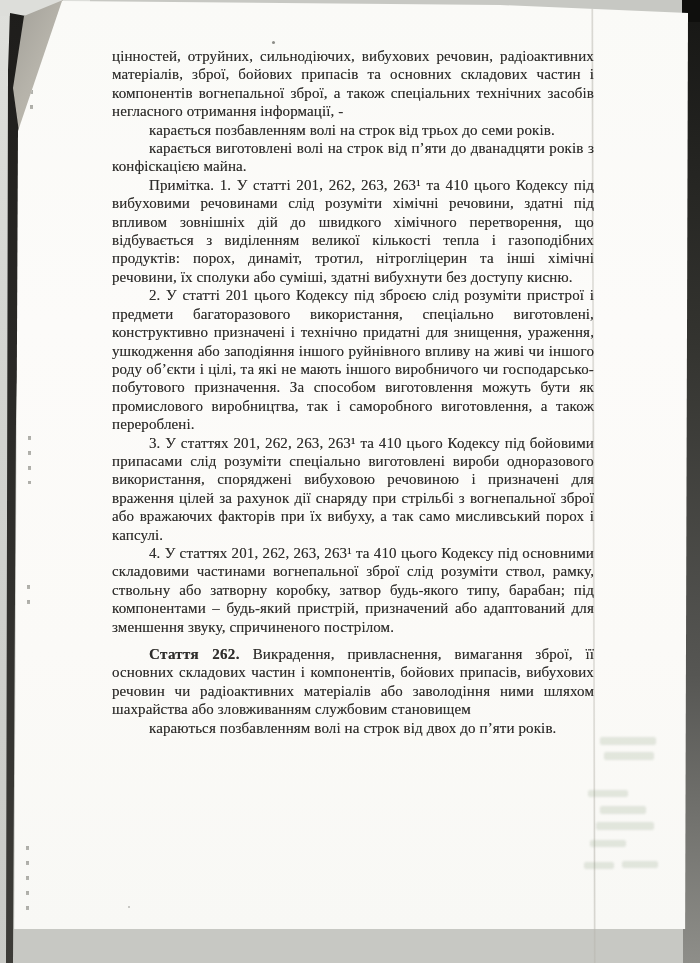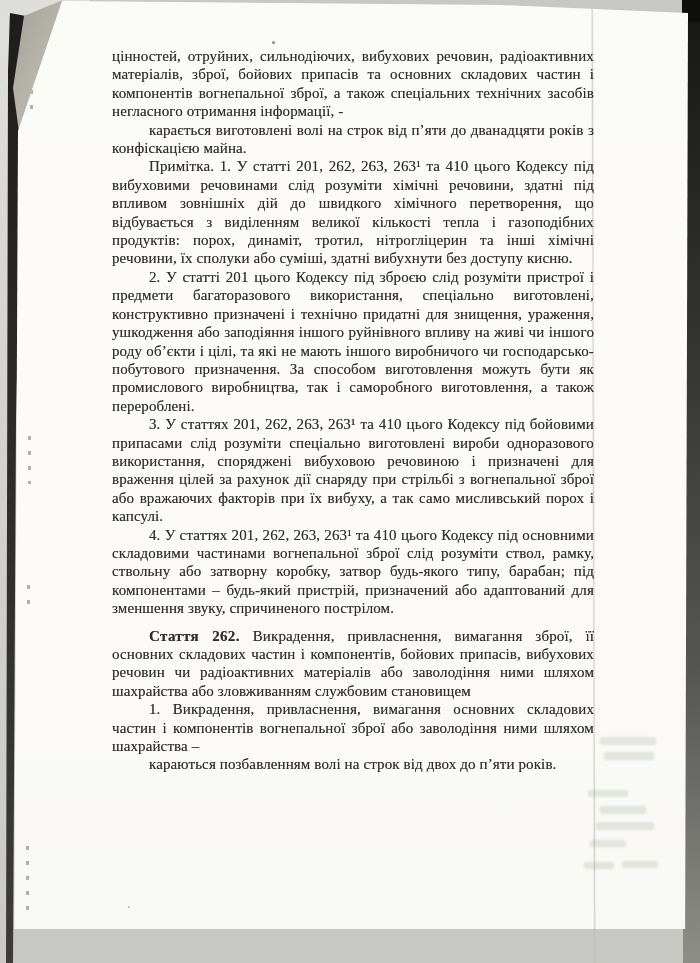--- a/index.html
+++ b/index.html
@@ -106,22 +106,22 @@
     <div style="left:588px; top:790px; width:40px; height:7px;"></div>
     <div style="left:600px; top:806px; width:46px; height:8px;"></div>
     <div style="left:596px; top:822px; width:58px; height:8px;"></div>
     <div style="left:590px; top:840px; width:36px; height:7px;"></div>
     <div style="left:584px; top:862px; width:30px; height:7px;"></div>
     <div style="left:622px; top:861px; width:36px; height:7px;"></div>
   </div>
 
   <div class="doc-text">
       <p class="">цінностей, отруйних, сильнодіючих, вибухових речовин, радіоактивних матеріалів, зброї, бойових припасів та основних складових частин і компонентів вогнепальної зброї, а також спеціальних технічних засобів негласного отримання інформації, -</p>
+      <p class="indent">карається позбавленням волі на строк від трьох до семи років.</p>
       <p class="indent">карається виготовлені волі на строк від п’яти до дванадцяти років з конфіскацією майна.</p>
       <p class="indent">Примітка. 1. У статті 201, 262, 263, 263¹ та 410 цього Кодексу під вибуховими речовинами слід розуміти хімічні речовини, здатні під впливом зовнішніх дій до швидкого хімічного перетворення, що відбувається з виділенням великої кількості тепла і газоподібних продуктів: порох, динаміт, тротил, нітрогліцерин та інші хімічні речовини, їх сполуки або суміші, здатні вибухнути без доступу кисню.</p>
       <p class="indent">2. У статті 201 цього Кодексу під зброєю слід розуміти пристрої і предмети багаторазового використання, спеціально виготовлені, конструктивно призначені і технічно придатні для знищення, ураження, ушкодження або заподіяння іншого руйнівного впливу на живі чи іншого роду об’єкти і цілі, та які не мають іншого виробничого чи господарсько-побутового призначення. За способом виготовлення можуть бути як промислового виробництва, так і саморобного виготовлення, а також перероблені.</p>
       <p class="indent">3. У статтях 201, 262, 263, 263¹ та 410 цього Кодексу під бойовими припасами слід розуміти спеціально виготовлені вироби одноразового використання, споряджені вибуховою речовиною і призначені для враження цілей за рахунок дії снаряду при стрільбі з вогнепальної зброї або вражаючих факторів при їх вибуху, а так само мисливський порох і капсулі.</p>
       <p class="indent">4. У статтях 201, 262, 263, 263¹ та 410 цього Кодексу під основними складовими частинами вогнепальної зброї слід розуміти ствол, рамку, ствольну або затворну коробку, затвор будь-якого типу, барабан; під компонентами – будь-який пристрій, призначений або адаптований для зменшення звуку, спричиненого пострілом.</p>
       <p class="indent space-before"><b>Стаття 262.</b> Викрадення, привласнення, вимагання зброї, її основних складових частин і компонентів, бойових припасів, вибухових речовин чи радіоактивних матеріалів або заволодіння ними шляхом шахрайства або зловживанням службовим становищем</p>
-      <p class="indent">1. Викрадення, привласнення, вимагання основних складових частин і компонентів вогнепальної зброї або заволодіння ними шляхом шахрайства –</p>
       <p class="indent">караються позбавленням волі на строк від двох до п’яти років.</p>
     </div>
 </div>
 
 </body></html>

